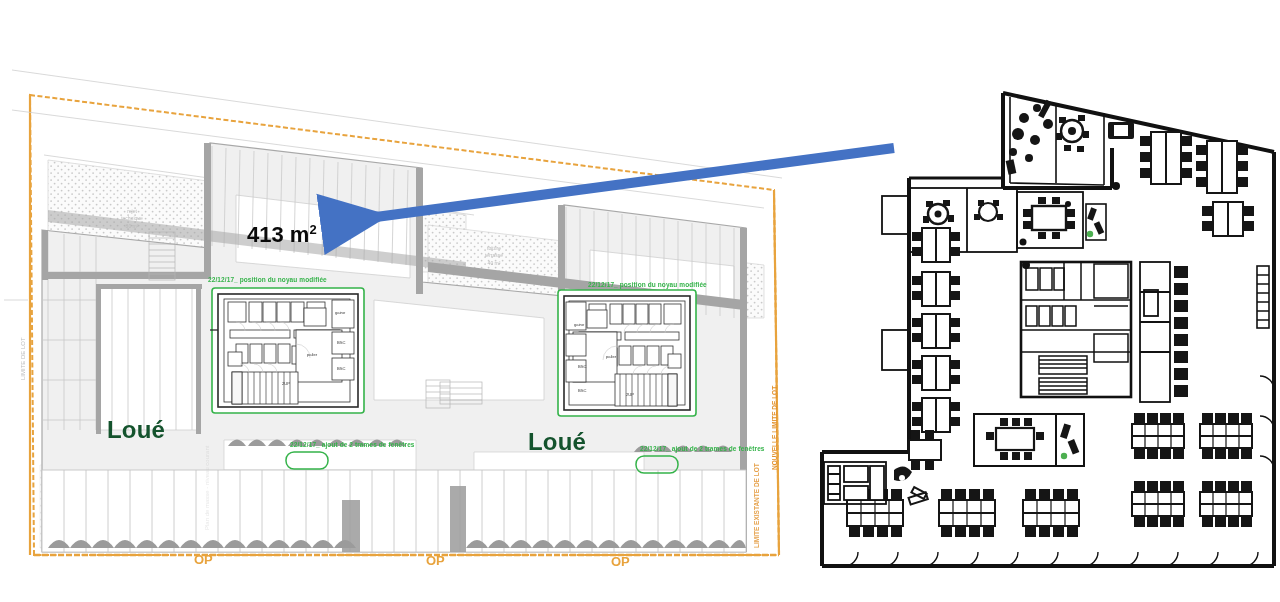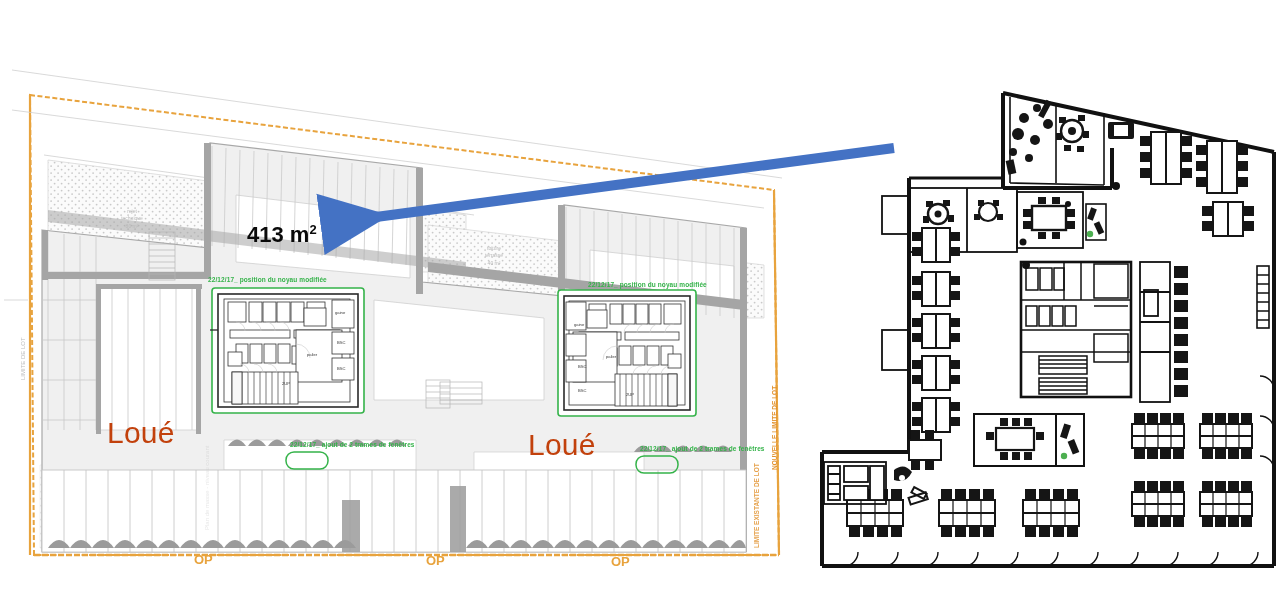--- a/index.html
+++ b/index.html
@@ -2,21 +2,21 @@
 <html><head>
 <meta charset="utf-8">
 <style>
   html,body{margin:0;padding:0;background:#ffffff;}
   body{width:1280px;height:602px;position:relative;overflow:hidden;
        font-family:"Liberation Sans", sans-serif;}
   .stage{position:absolute;left:4px;top:0;width:1280px;height:522px;}
   svg.layer{position:absolute;left:0;top:0;width:1280px;height:602px;overflow:visible;}
 
   .lbl{position:absolute;white-space:nowrap;}
-  .loue{font-weight:normal;font-size:30px;color:#c2410c;letter-spacing:.2px;}
+  .loue{font-weight:bold;font-size:24px;color:#14532d;letter-spacing:.2px;}
   .area{font-weight:bold;font-size:22px;color:#0a0a0a;}
   .area sup{font-size:13px;vertical-align:super;}
   .green-note{font-size:6.5px;color:#35b34a;letter-spacing:.1px;font-weight:bold;}
   .op{font-size:13px;color:#e8a33d;font-weight:bold;}
   .faint{font-size:5px;color:#b9b9b9;text-align:center;line-height:1.45;}
   .vlbl{font-size:6px;color:#bbb;transform-origin:0 0;white-space:nowrap;}
   .vorange{font-size:6.5px;color:#e2922e;font-weight:bold;transform-origin:0 0;white-space:nowrap;}
   .core-txt{position:absolute;font-size:4.2px;color:#3a3a3a;white-space:nowrap;}
 </style>
 </head>

